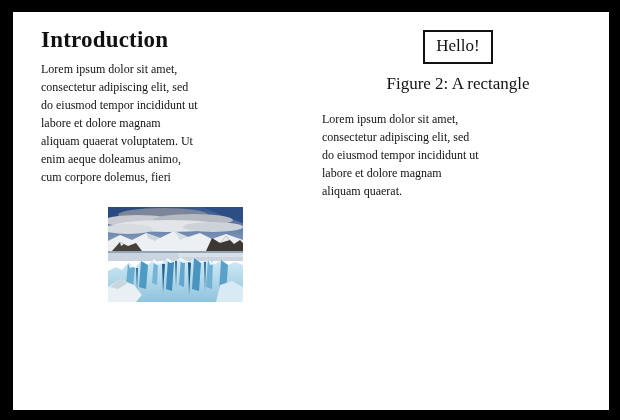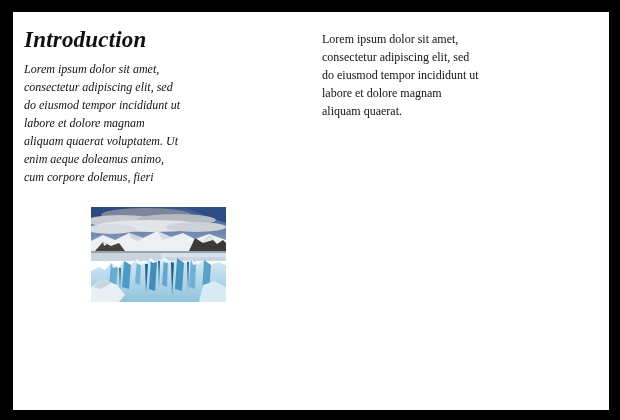--- a/index.html
+++ b/index.html
@@ -11,21 +11,21 @@
     overflow: hidden;
   }
   .page {
     position: absolute;
     left: 13px; top: 12px;
     width: 596px; height: 398px;
     background: #ffffff;
     color: #111111;
   }
   .col { position: absolute; top: 0; }
-  .col-left  { left: 11px;  width: 268px; font-style: italic; }
+  .col-left  { left: 28px;  width: 268px; }
   .col-right { left: 309px; width: 272px; }
 
   .heading {
     font-size: 23px;
     font-weight: bold;
     line-height: 1.25;
     margin: 14px 0 5px 0;
     letter-spacing: 0.2px;
   }
   .body-text {
@@ -127,20 +127,22 @@
         <path d="M100,52 L107,57 L102,58 Z" fill="#edf6fb"></path>
         <path d="M0,80 L12,72 L26,78 L34,88 L28,95 L0,95 Z" fill="#e9f0f3"></path>
         <path d="M12,72 L20,76 L10,82 L2,80 Z" fill="#c8d6dd"></path>
         <path d="M108,95 L112,78 L124,74 L135,80 L135,95 Z" fill="#d8ebf4"></path>
       </svg>
     </figure>
   </div>
 
   <div class="col col-right">
     <figure class="figure figure-right" style="margin:18px 0 0 0;">
+      <span class="hello-box">Hello!</span>
+      <figcaption class="figcaption figcaption-right">Figure 2: A rectangle</figcaption>
     </figure>
 
 
     <p class="body-text para2-right">Lorem ipsum dolor sit amet,
 consectetur adipiscing elit, sed
 do eiusmod tempor incididunt ut
 labore et dolore magnam
 aliquam quaerat.</p>
   </div>
 

